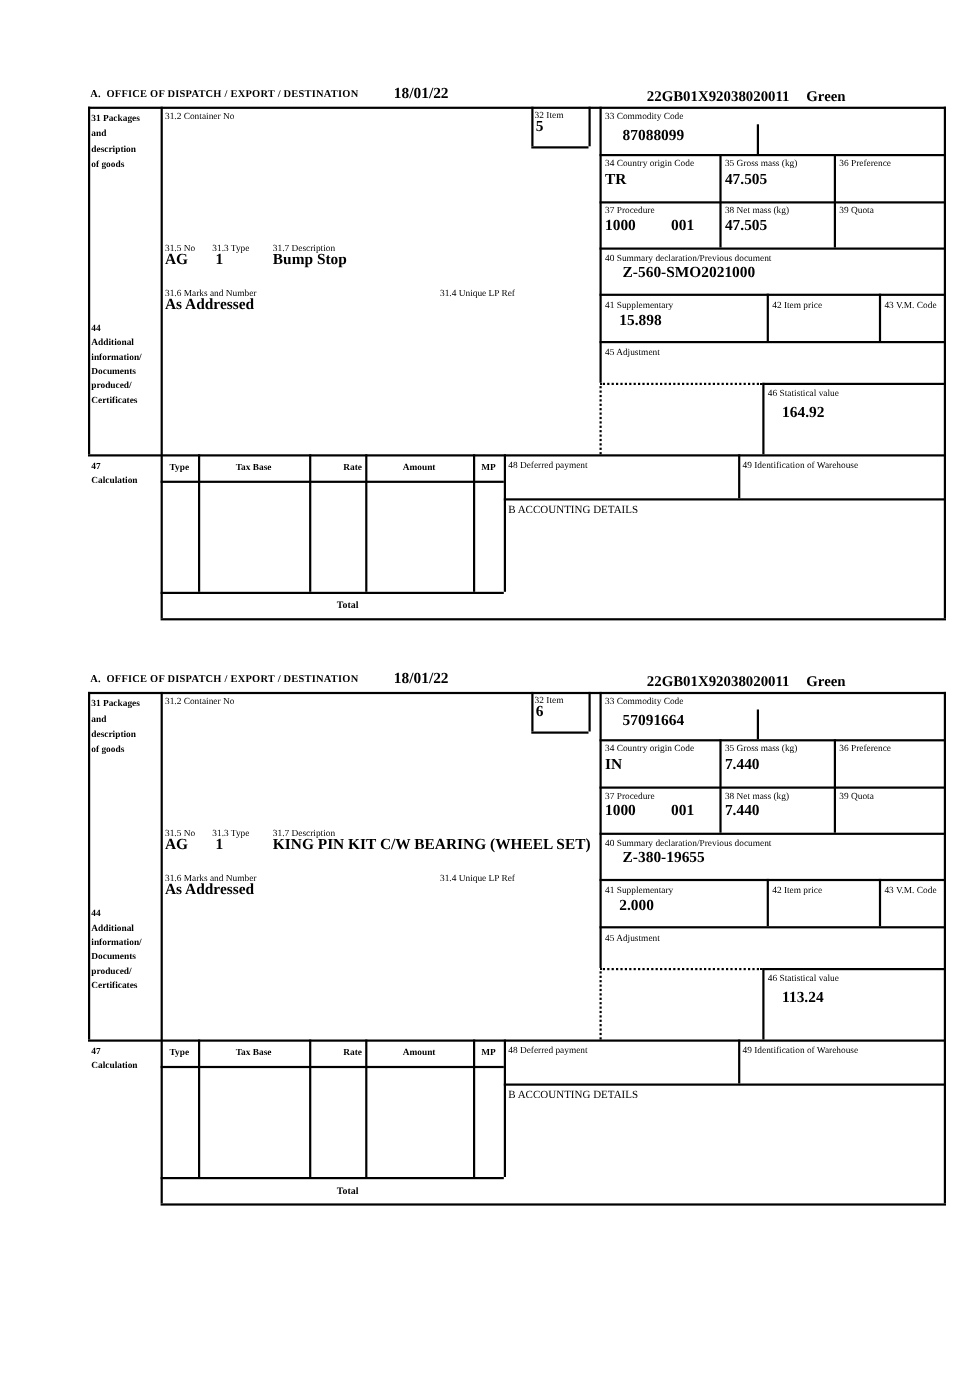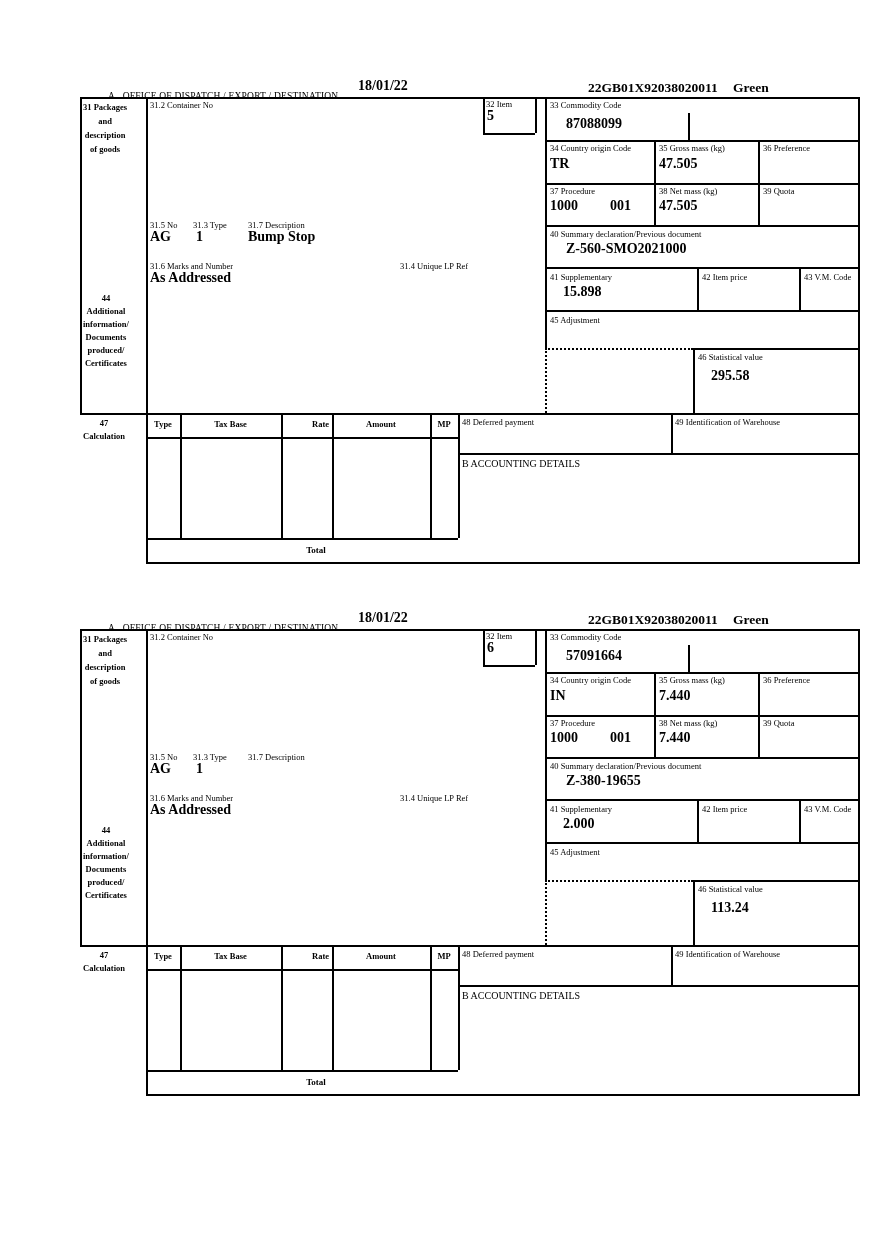--- a/index.html
+++ b/index.html
@@ -2,33 +2,33 @@
 <html><head>
 <meta charset="utf-8">
 <style>
   html,body{margin:0;padding:0;}
   body{
     width:882px;height:1250px;background:#ffffff;position:relative;
     font-family:"Liberation Serif","DejaVu Serif",serif;color:#000;
   }
   .block{position:absolute;left:80px;width:782px;height:482px;}
   .blk-header{position:absolute;left:0;top:0;width:782px;height:17px;}
-  .office-title{position:absolute;left:2px;top:11px;font-size:9.5px;font-weight:normal;white-space:pre;letter-spacing:.2px;margin-left:26px;}
+  .office-title{position:absolute;left:2px;top:1px;font-size:9.5px;font-weight:bold;white-space:pre;letter-spacing:.2px;}
   .hdr-date{position:absolute;left:278px;top:-2px;font-size:14px;font-weight:bold;}
   .hdr-ref{position:absolute;left:508px;top:0px;font-size:13.5px;font-weight:bold;}
   .hdr-routing{position:absolute;left:653px;top:0px;font-size:13.5px;font-weight:bold;}
   .form{position:absolute;left:0;top:17px;width:780px;height:465px;}
   .hl{position:absolute;height:0;border-top:2px solid #000;}
   .vl{position:absolute;width:0;border-left:2px solid #000;}
   .hd{position:absolute;height:0;border-top:2px dotted #000;}
   .vd{position:absolute;width:0;border-left:2px dotted #000;}
   .lbl{position:absolute;font-size:8.5px;font-weight:normal;white-space:nowrap;}
   .val{position:absolute;font-size:14px;font-weight:bold;white-space:nowrap;}
   .stack{position:absolute;font-size:8.5px;font-weight:bold;line-height:13px;}
-  .stack div{white-space:nowrap;text-align:center;}
+  .stack div{white-space:nowrap;}
   .stack31{line-height:14px;}
   .cth{position:absolute;top:322px;font-size:8.5px;font-weight:bold;}
   .acct{position:absolute;font-size:10px;font-weight:normal;}
   .total{position:absolute;font-size:9px;font-weight:bold;text-align:center;}
 </style>
 </head>
 <body>
 
 <div class="block" style="top:80px">
   <div class="blk-header">
@@ -97,21 +97,21 @@
     <span class="val" style="left:579px;top:101px">47.505</span>
     <span class="lbl" style="left:683px;top:89px">39 Quota</span>
     <span class="lbl" style="left:470px;top:132px">40 Summary declaration/Previous document</span>
     <span class="val" style="left:486px;top:144px">Z-560-SMO2021000</span>
     <span class="lbl" style="left:470px;top:175px">41 Supplementary</span>
     <span class="val" style="left:483px;top:187px">15.898</span>
     <span class="lbl" style="left:622px;top:175px">42 Item price</span>
     <span class="lbl" style="left:724px;top:175px">43 V.M. Code</span>
     <span class="lbl" style="left:470px;top:218px">45 Adjustment</span>
     <span class="lbl" style="left:618px;top:255px">46 Statistical value</span>
-    <span class="val" style="left:631px;top:271px">295.58</span>
+    <span class="val" style="left:631px;top:271px">164.92</span>
 
     <span class="lbl" style="left:70px;top:123px">31.5 No</span>
     <span class="lbl" style="left:113px;top:123px">31.3 Type</span>
     <span class="lbl" style="left:168px;top:123px">31.7 Description</span>
     <span class="val" style="left:70px;top:132px">AG</span>
     <span class="val" style="left:116px;top:132px">1</span>
     <span class="val" style="left:168px;top:132px">Bump Stop</span>
     <span class="lbl" style="left:70px;top:164px">31.6 Marks and Number</span>
     <span class="lbl" style="left:320px;top:164px">31.4 Unique LP Ref</span>
     <span class="val" style="left:70px;top:173px">As Addressed</span>
@@ -215,20 +215,21 @@
     <span class="lbl" style="left:724px;top:175px">43 V.M. Code</span>
     <span class="lbl" style="left:470px;top:218px">45 Adjustment</span>
     <span class="lbl" style="left:618px;top:255px">46 Statistical value</span>
     <span class="val" style="left:631px;top:271px">113.24</span>
 
     <span class="lbl" style="left:70px;top:123px">31.5 No</span>
     <span class="lbl" style="left:113px;top:123px">31.3 Type</span>
     <span class="lbl" style="left:168px;top:123px">31.7 Description</span>
     <span class="val" style="left:70px;top:132px">AG</span>
     <span class="val" style="left:116px;top:132px">1</span>
+    <span class="val" style="left:168px;top:132px">KING PIN KIT C/W BEARING (WHEEL SET)</span>
     <span class="lbl" style="left:70px;top:164px">31.6 Marks and Number</span>
     <span class="lbl" style="left:320px;top:164px">31.4 Unique LP Ref</span>
     <span class="val" style="left:70px;top:173px">As Addressed</span>
 
     <div class="stack" style="left:3px;top:195px">
       <div>44</div>
       <div>Additional</div>
       <div>information/</div>
       <div>Documents</div>
       <div>produced/</div>

